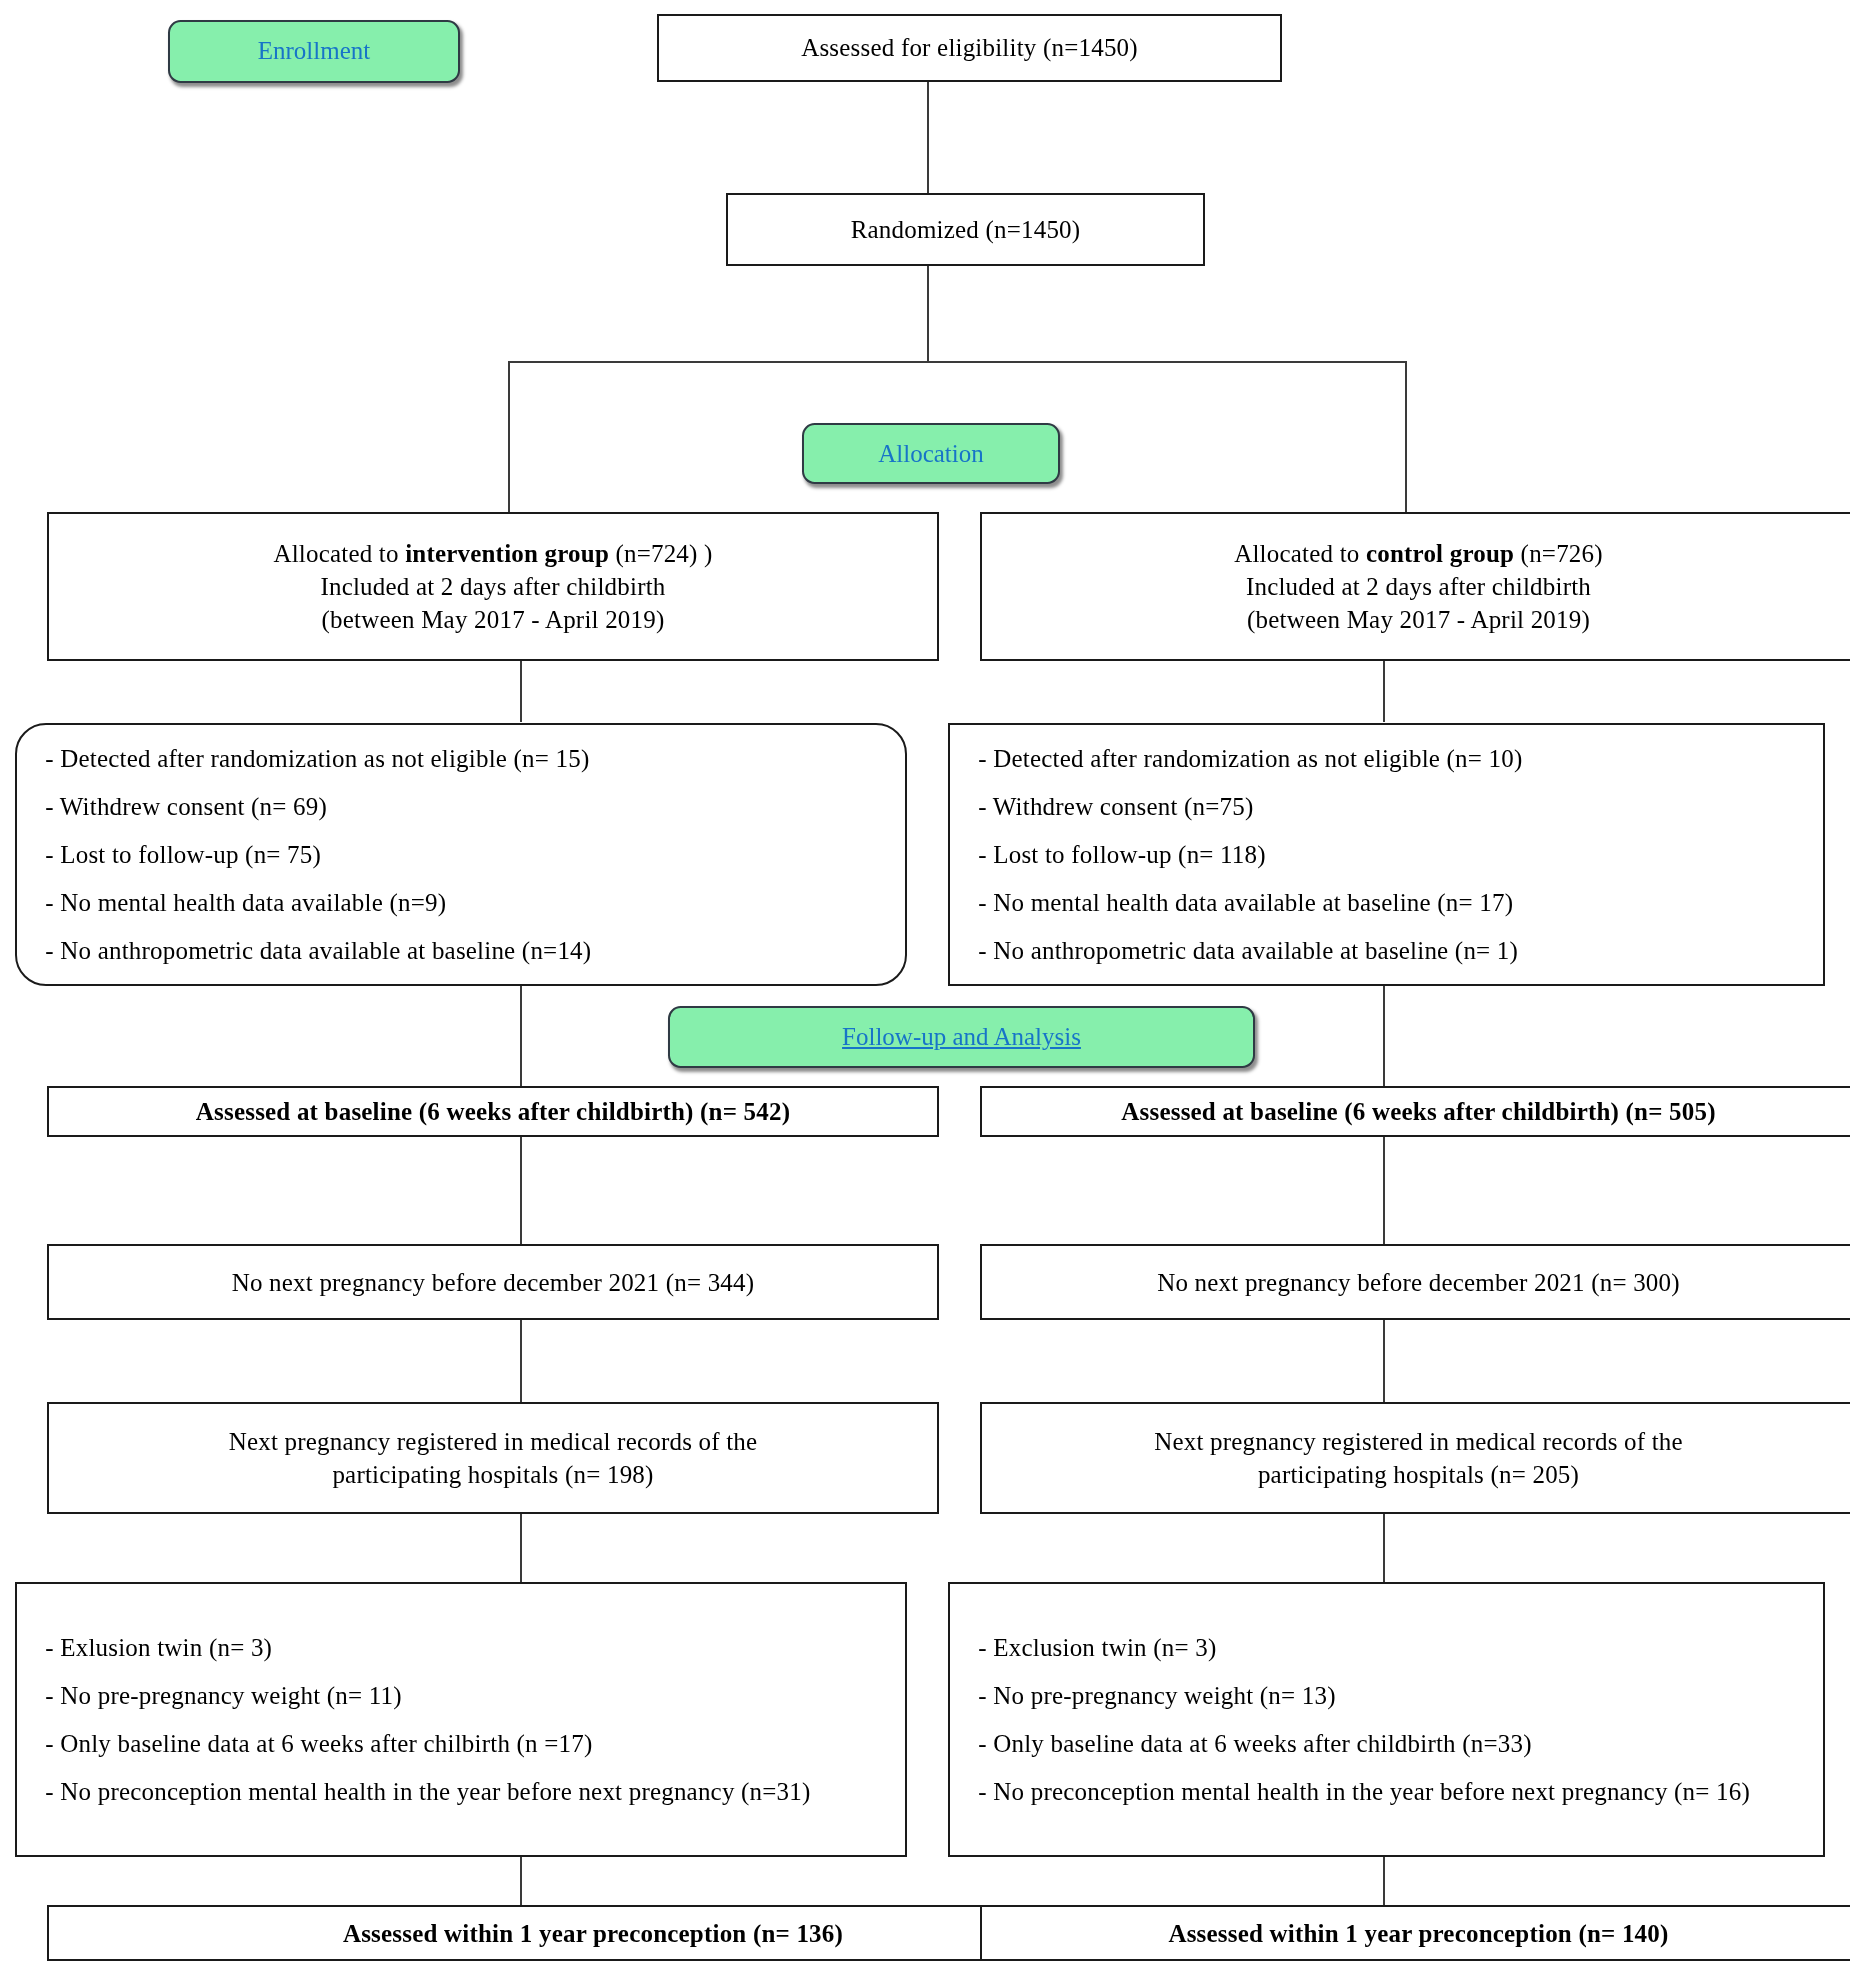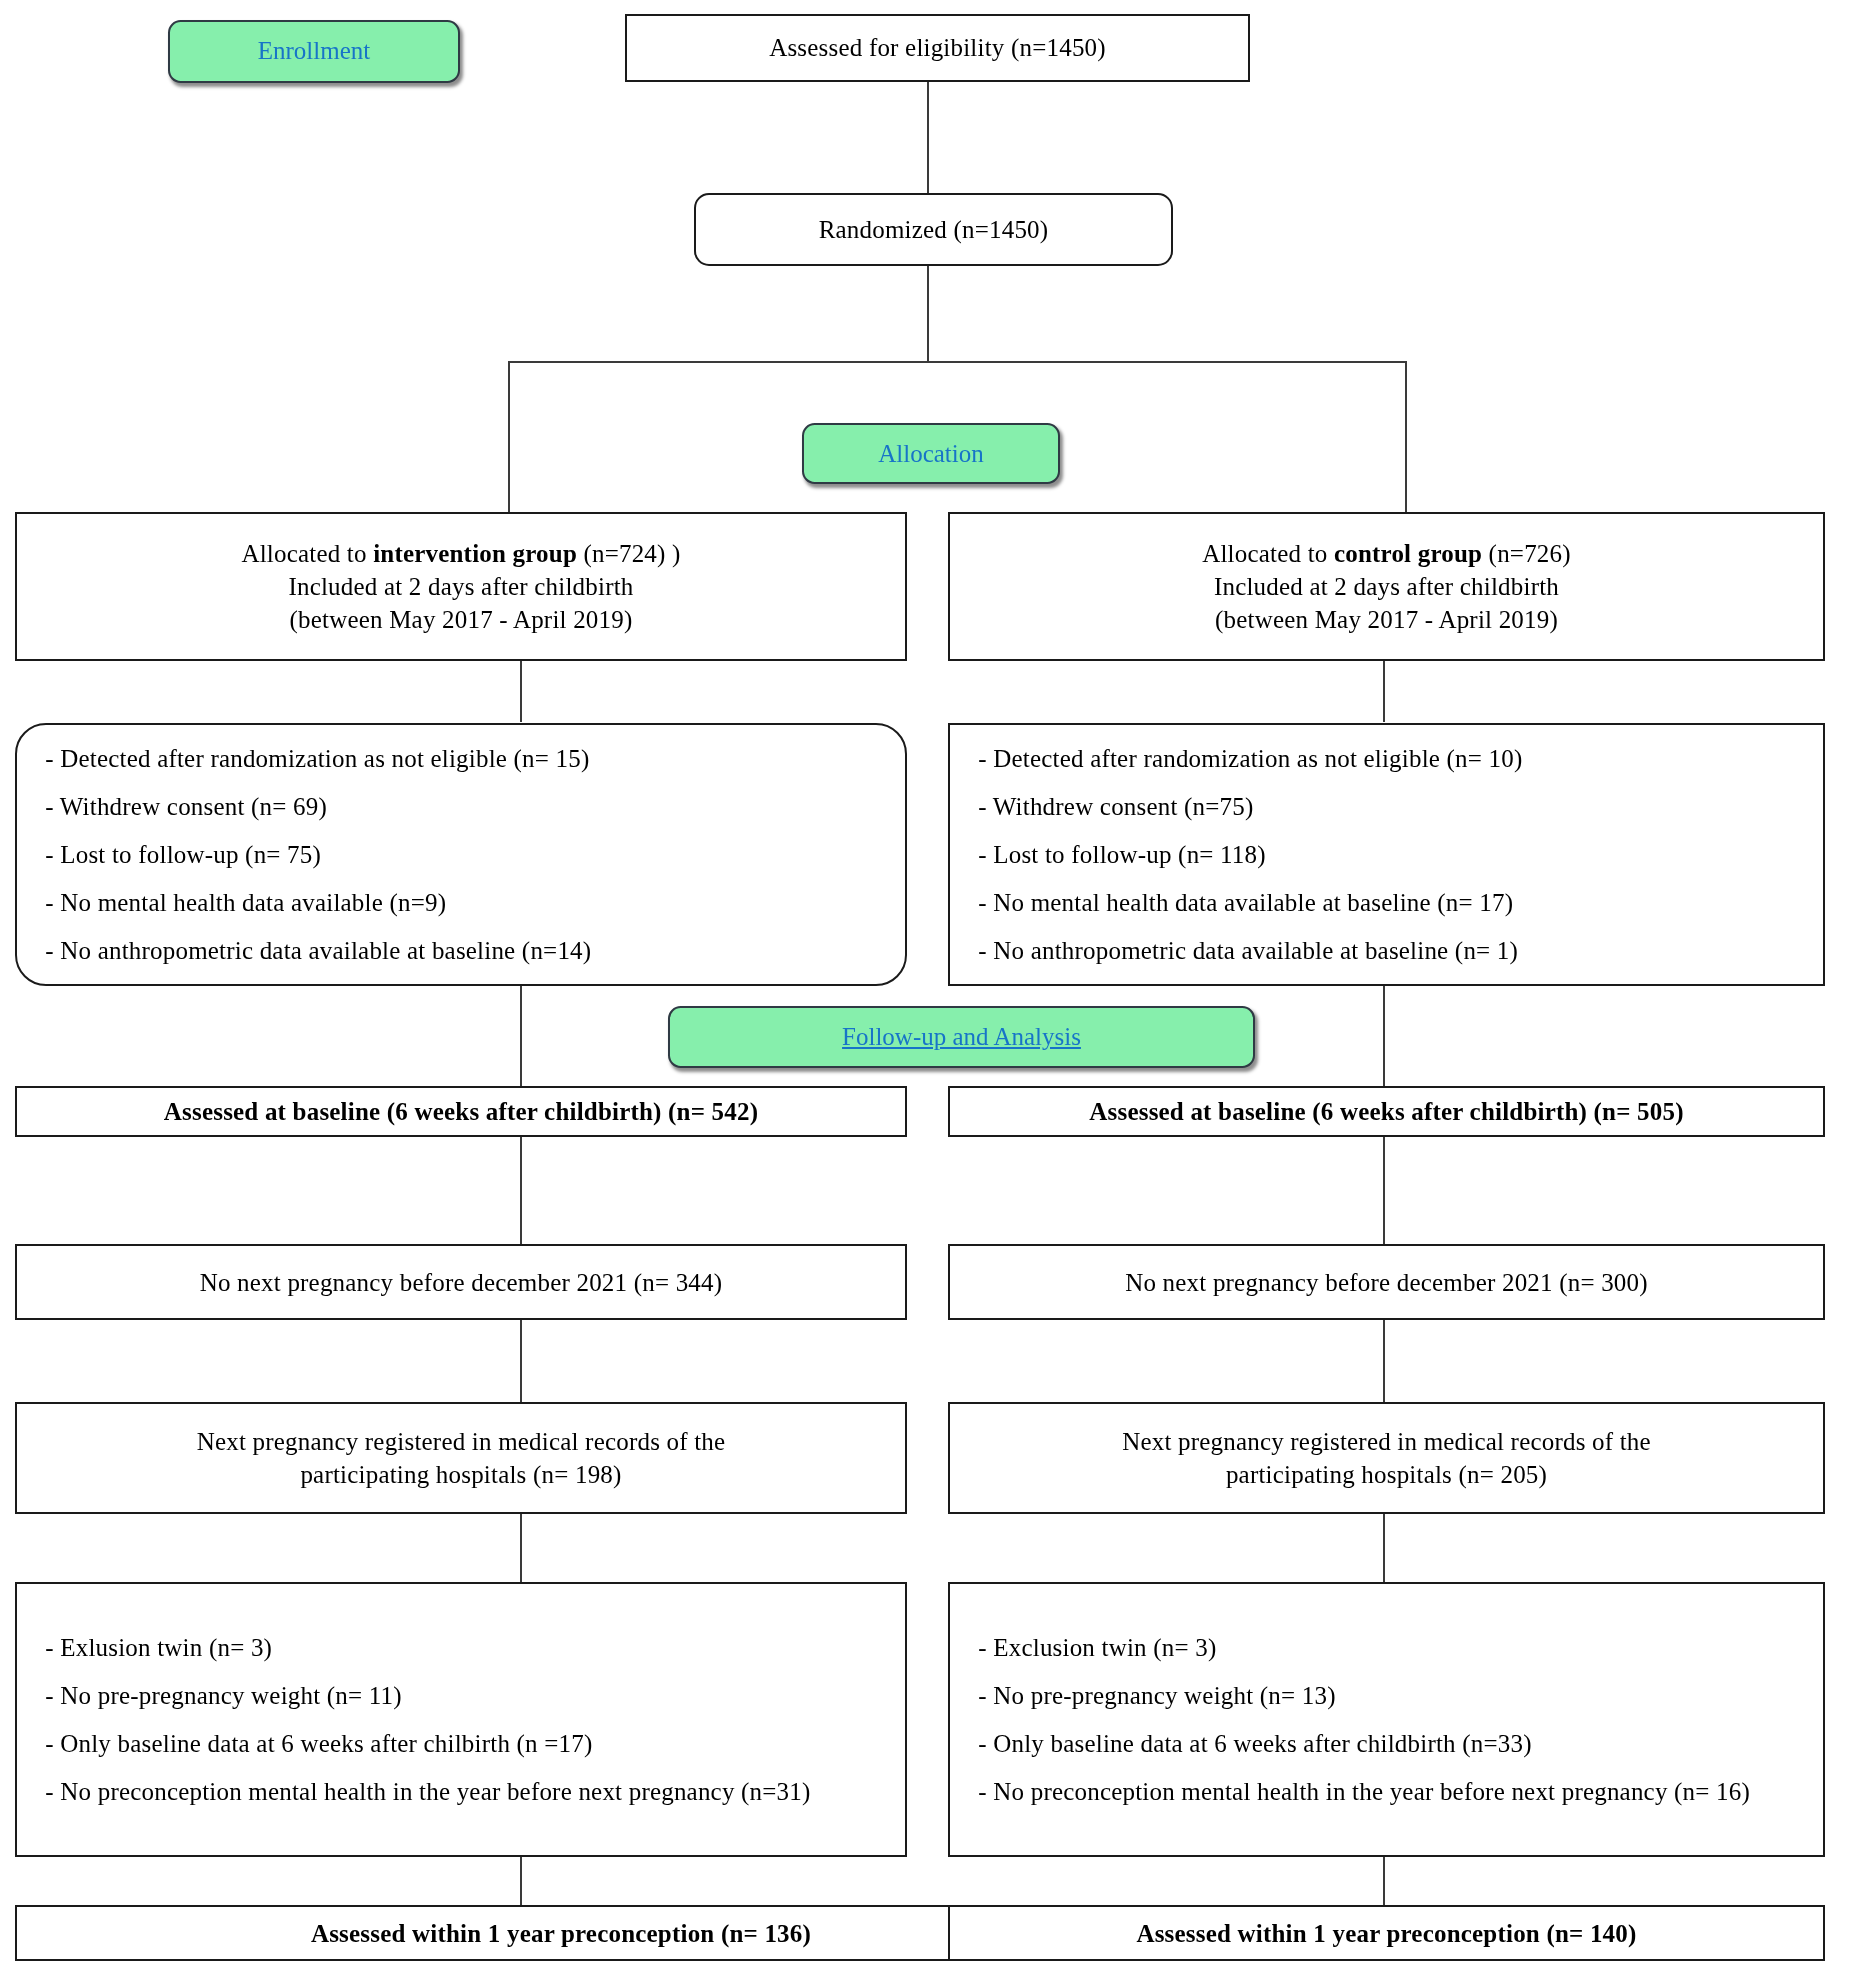--- a/index.html
+++ b/index.html
@@ -22,21 +22,21 @@
   .box {
     position: absolute;
     box-sizing: border-box;
     background: #ffffff;
     border: 2.4px solid #1a1a1a;
     display: flex;
     flex-direction: column;
     justify-content: center;
     z-index: 3;
   }
-  .box.center  { align-items: center; text-align: right; }
+  .box.center  { align-items: center; text-align: right; margin-left: 32px; }
   .box.listbox { align-items: flex-start; text-align: left; }
 
   .box .line {
     font-size: 25px;
     line-height: 1.32;
     letter-spacing: 0.2px;
     white-space: nowrap;
   }
   .listbox .line {
     white-space: normal;
@@ -84,21 +84,21 @@
   <div class="badge" style="left:168px; top:19.5px; width:292px; height:63px;">
     <span>Enrollment</span>
   </div>
 
   <div class="box center" style="left:625px; top:13.6px; width:625px; height:68px;">
     <div class="line">Assessed for eligibility (n=1450)</div>
   </div>
 
   <div class="vline" style="left:927px; top:82px; height:111px;"></div>
 
-  <div class="box center" style="left:694px; top:193px; width:479px; height:73px;border-radius:15px;">
+  <div class="box center" style="left:694px; top:193px; width:479px; height:73px;">
     <div class="line">Randomized (n=1450)</div>
   </div>
 
   <div class="vline" style="left:927px; top:266px; height:96px;"></div>
   <div class="hline" style="left:508px; top:361px; width:899px;"></div>
   <div class="vline" style="left:508px; top:361px; height:151px;"></div>
   <div class="vline" style="left:1405px; top:361px; height:151px;"></div>
 
   <div class="badge" style="left:802px; top:423px; width:258px; height:61px;">
     <span>Allocation</span>

